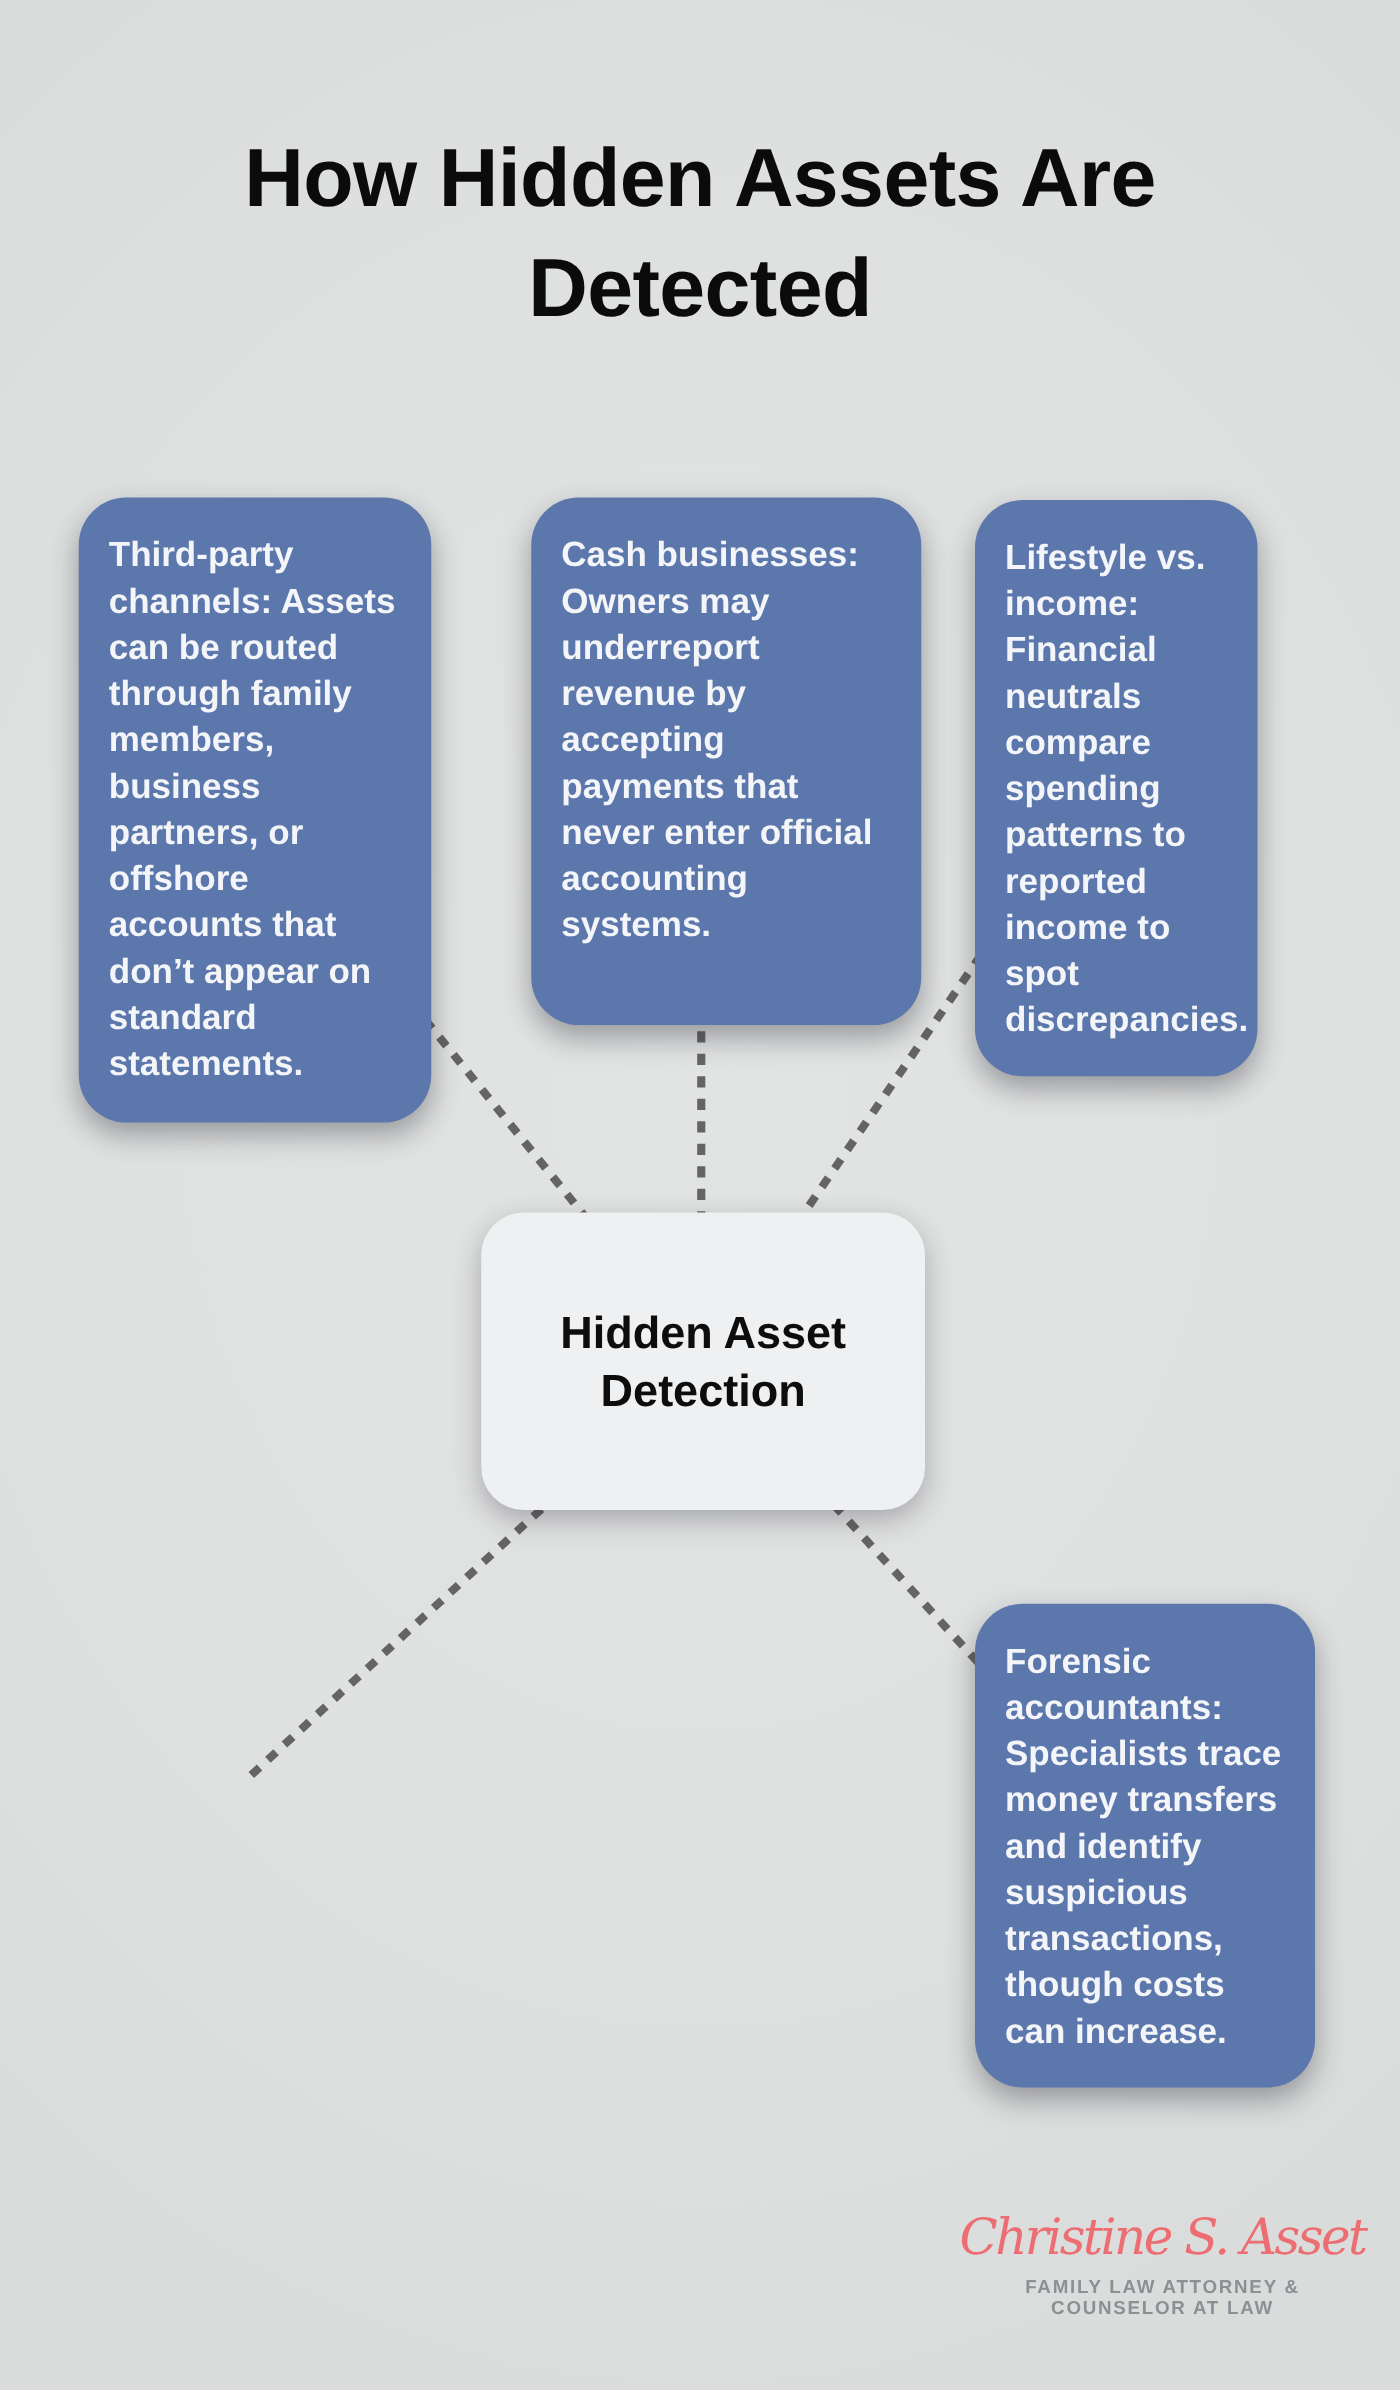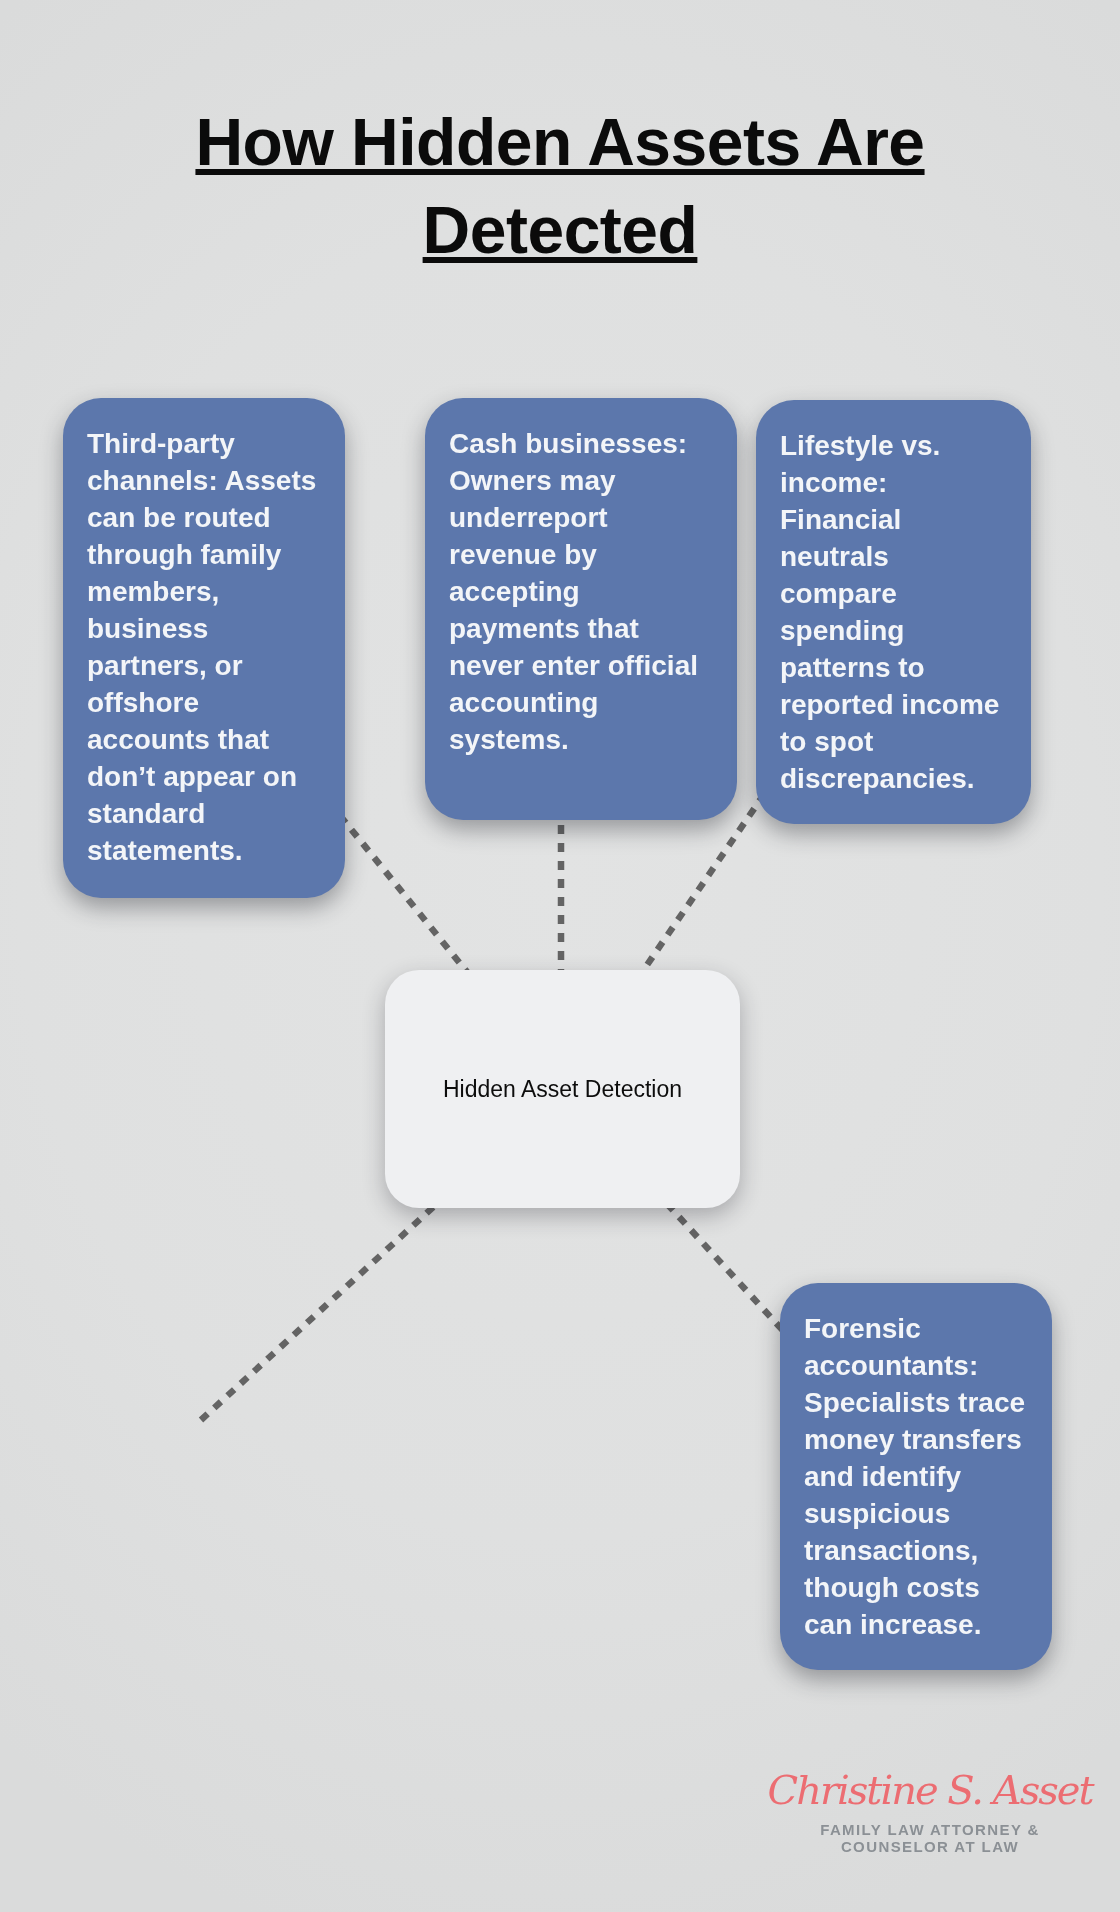--- a/index.html
+++ b/index.html
@@ -25,34 +25,34 @@
     background:#5c77ac;
     border-radius:38px;
     box-shadow:0 10px 22px rgba(35,38,45,0.38);
     box-sizing:border-box;
     padding:27px 24px;
     color:#f3f5f8;
     font-size:28px;line-height:37px;font-weight:700;
   }
   .node-1{left:63px;top:398px;width:282px;min-height:500px;}
   .node-2{left:425px;top:398px;width:312px;min-height:422px;}
-  .node-3{left:756px;top:400px;width:275px;min-height:342px;}
+  .node-3{left:780px;top:400px;width:226px;min-height:342px;}
   .node-4{left:63px;top:1283px;width:277px;min-height:274px;}
   .node-5{left:780px;top:1283px;width:272px;min-height:387px;}
   .center-node{
     position:absolute;z-index:2;
     left:385px;top:970px;width:355px;height:238px;
     background:#eff0f2;
     border-radius:34px;
     box-shadow:0 8px 22px rgba(35,38,45,0.30);
     display:flex;align-items:center;justify-content:center;
   }
   .center-label{
     width:310px;text-align:center;
-    font-size:23px;line-height:47px;font-weight:400;color:#0d0d0d;
+    font-size:36px;line-height:47px;font-weight:700;color:#0d0d0d;
   }
   .logo{
     position:absolute;z-index:2;
     left:745px;top:1764px;width:370px;
     text-align:center;
   }
   .logo-name{
     font-family:"DejaVu Serif", serif;
     font-style:italic;
     font-size:40px;line-height:52px;
@@ -67,21 +67,21 @@
     color:#8b9095;
     font-weight:700;
   }
   .logo-tagline span{display:block;}
 </style>
 </head>
 <body>
 
 <div class="canvas">
 
-  <h1 class="title" style="margin:0;text-decoration:underline;">
+  <h1 class="title" style="margin:0;">
     <span>How Hidden Assets Are</span>
     <span>Detected</span>
   </h1>
 
   <svg class="connectors" width="1120" height="1912" viewBox="0 0 1120 1912" aria-hidden="true">
     <line class="connector" x1="204" y1="648" x2="562" y2="1089"></line>
     <line class="connector" x1="561" y1="609" x2="561" y2="1089"></line>
     <line class="connector" x1="917" y1="571" x2="562" y2="1089"></line>
     <line class="connector" x1="201" y1="1420" x2="562" y2="1089"></line>
     <line class="connector" x1="916" y1="1476" x2="562" y2="1089"></line>

